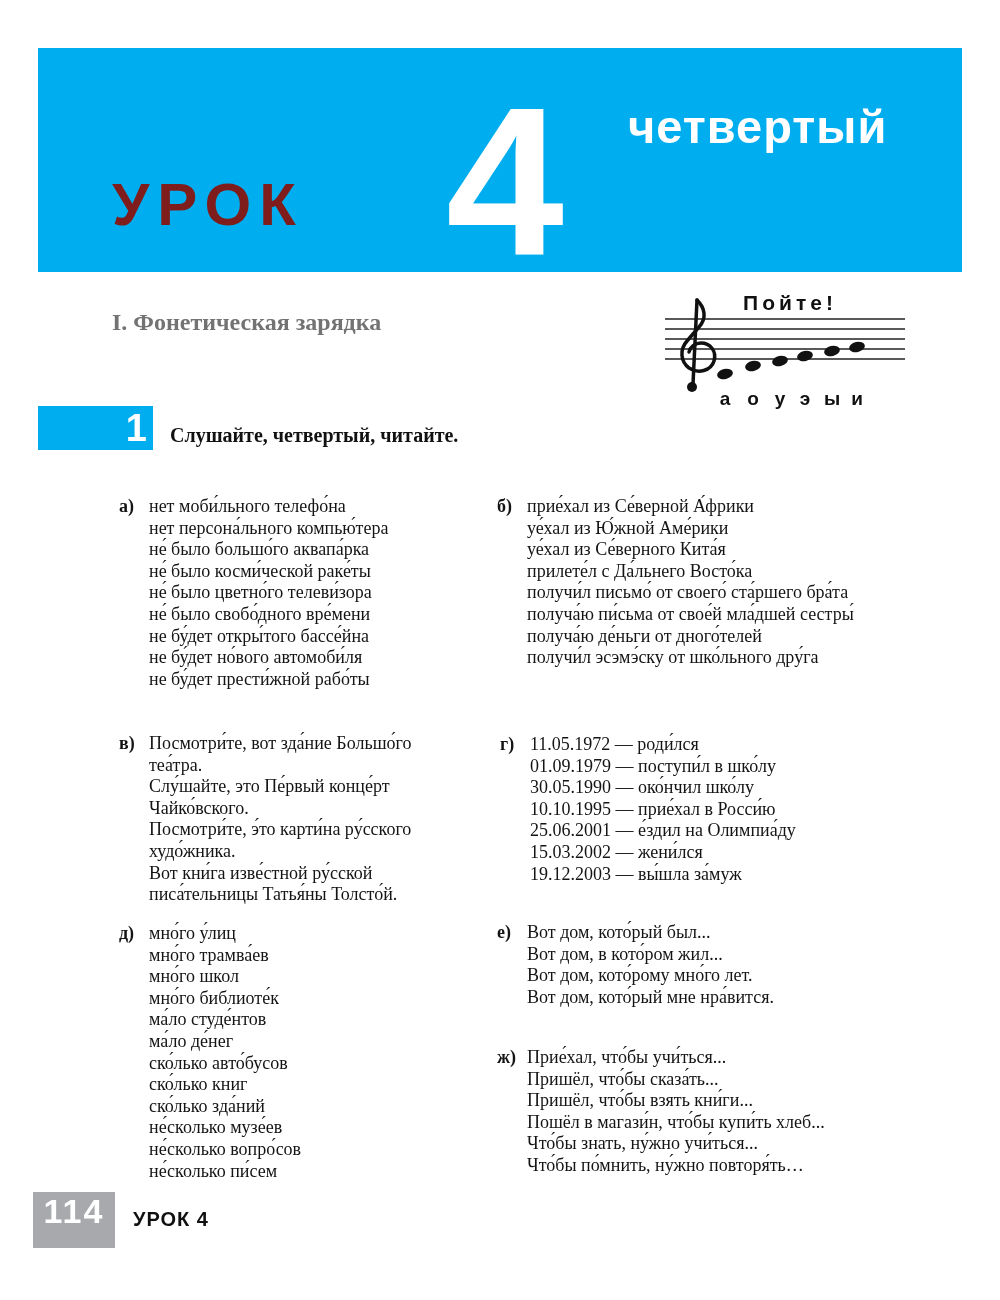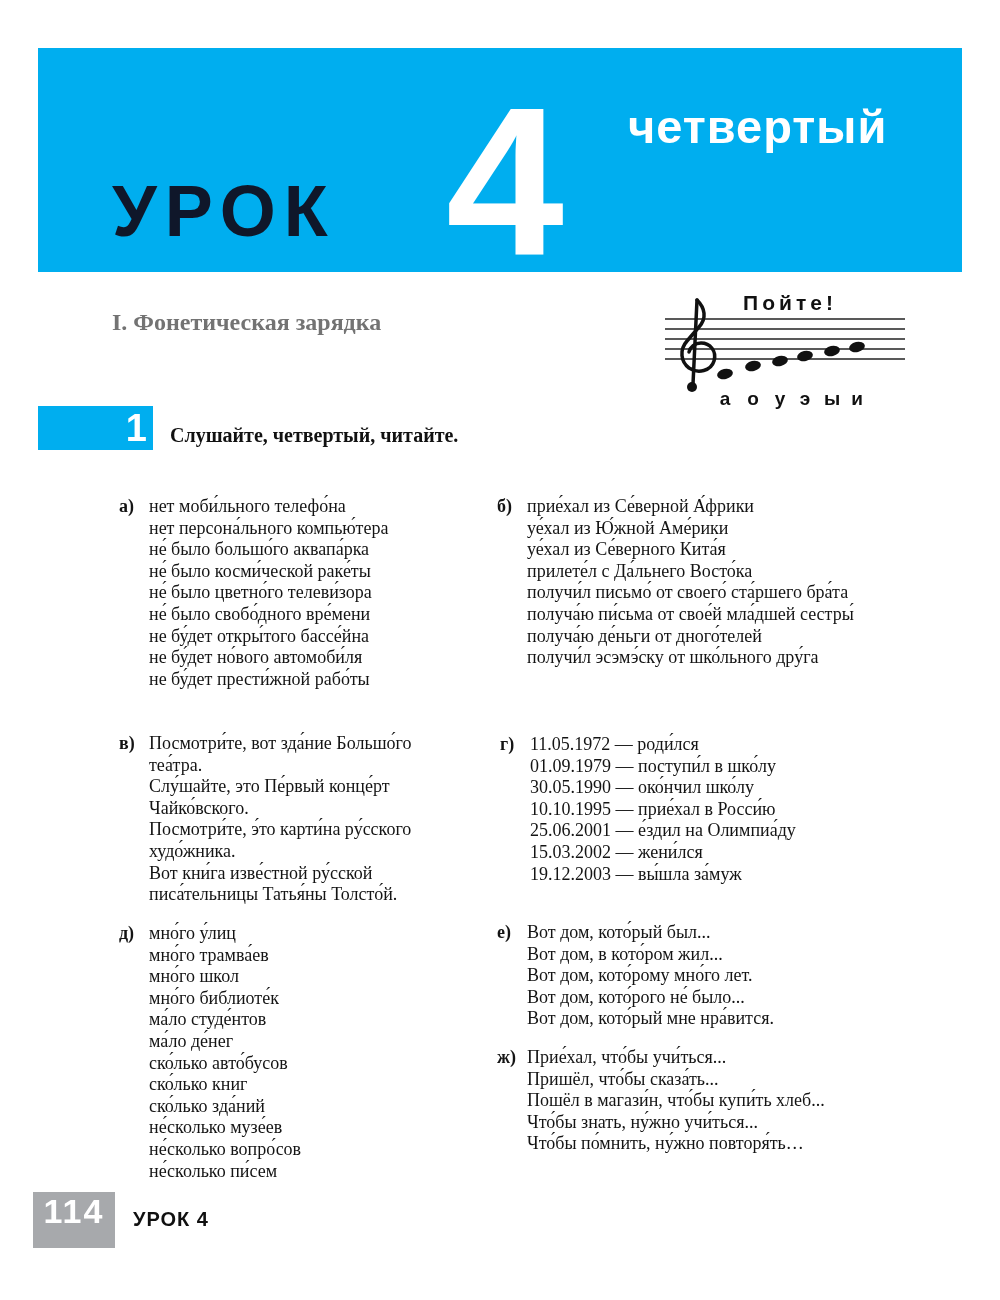--- a/index.html
+++ b/index.html
@@ -5,21 +5,21 @@
   html,body { margin:0; padding:0; background:#ffffff; }
   .page {
     position:relative; width:1000px; height:1300px; overflow:hidden;
     background:#ffffff; font-family:"Liberation Serif", serif; color:#141414;
   }
   
   .banner { position:absolute; left:38px; top:48px; width:924px; height:224px; background:#00AEEF; }
   .lesson-word {
     position:absolute; left:74px; top:127px;
     font-family:"Liberation Sans", sans-serif; font-weight:bold;
-    font-size:72px; line-height:1; letter-spacing:8px; color:#0f172a;
+    font-size:60px; line-height:1; letter-spacing:8px; color:#7f1d1d;
   }
   .lesson-number {
     position:absolute; left:408px; top:28px;
     font-family:"Liberation Sans", sans-serif; font-weight:bold;
     font-size:212px; line-height:1; color:#ffffff;
   }
   .lesson-ordinal {
     position:absolute; left:590px; top:55px;
     font-family:"Liberation Sans", sans-serif; font-weight:bold;
     font-size:47px; line-height:1; letter-spacing:1px; color:#ffffff;
@@ -193,29 +193,29 @@
         <div class="phrase-line">не́сколько вопро́сов</div>
         <div class="phrase-line">не́сколько пи́сем</div>
       </div>
   </div>
   <div id="block-e" class="phrase-block">
     <span class="block-label">е)</span>
     <div class="block-lines">
         <div class="phrase-line">Вот дом, кото́рый был...</div>
         <div class="phrase-line">Вот дом, в кото́ром жил...</div>
         <div class="phrase-line">Вот дом, кото́рому мно́го лет.</div>
-        <div class="phrase-line">Вот дом, кото́рого не́ было...</div>
         <div class="phrase-line">Вот дом, кото́рый мне нра́вится.</div>
       </div>
   </div>
   <div id="block-zh" class="phrase-block">
     <span class="block-label">ж)</span>
     <div class="block-lines">
         <div class="phrase-line">Прие́хал, что́бы учи́ться...</div>
         <div class="phrase-line">Пришёл, что́бы сказа́ть...</div>
+        <div class="phrase-line">Пришёл, что́бы взять кни́ги...</div>
         <div class="phrase-line">Пошёл в магази́н, что́бы купи́ть хлеб...</div>
         <div class="phrase-line">Что́бы знать, ну́жно учи́ться...</div>
         <div class="phrase-line">Что́бы по́мнить, ну́жно повторя́ть…</div>
       </div>
   </div>
 
   <div class="page-badge">
     <span class="page-number">114</span>
   </div>
   <div class="footer-lesson">УРОК 4</div>

